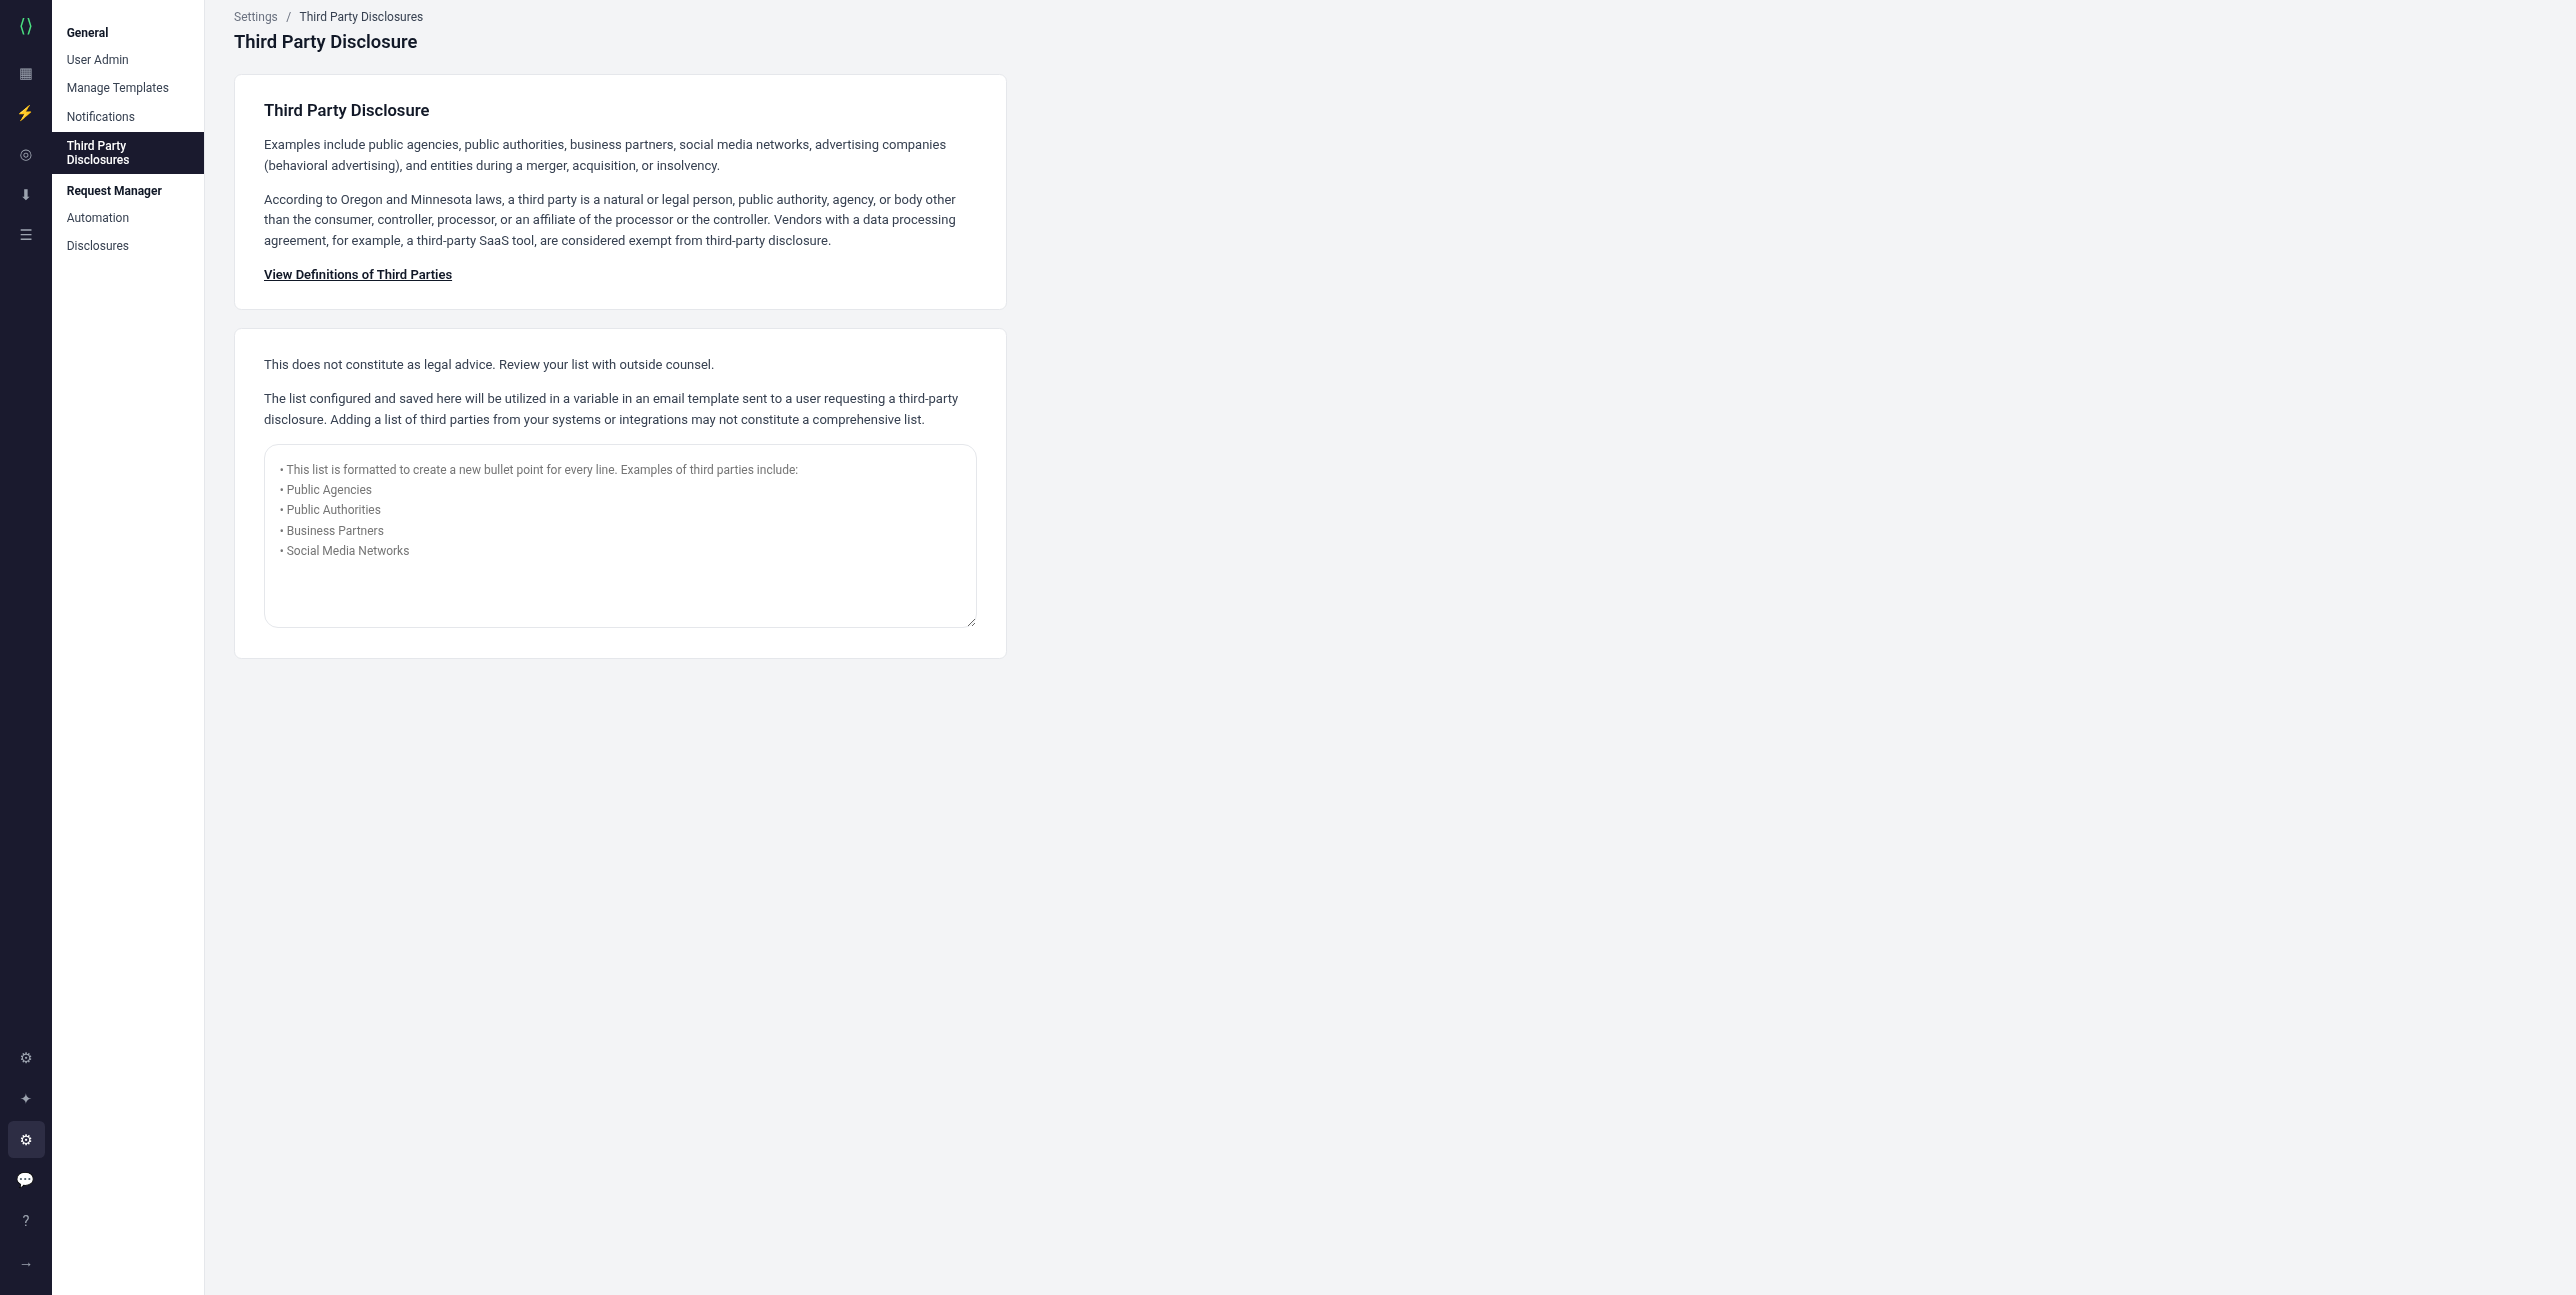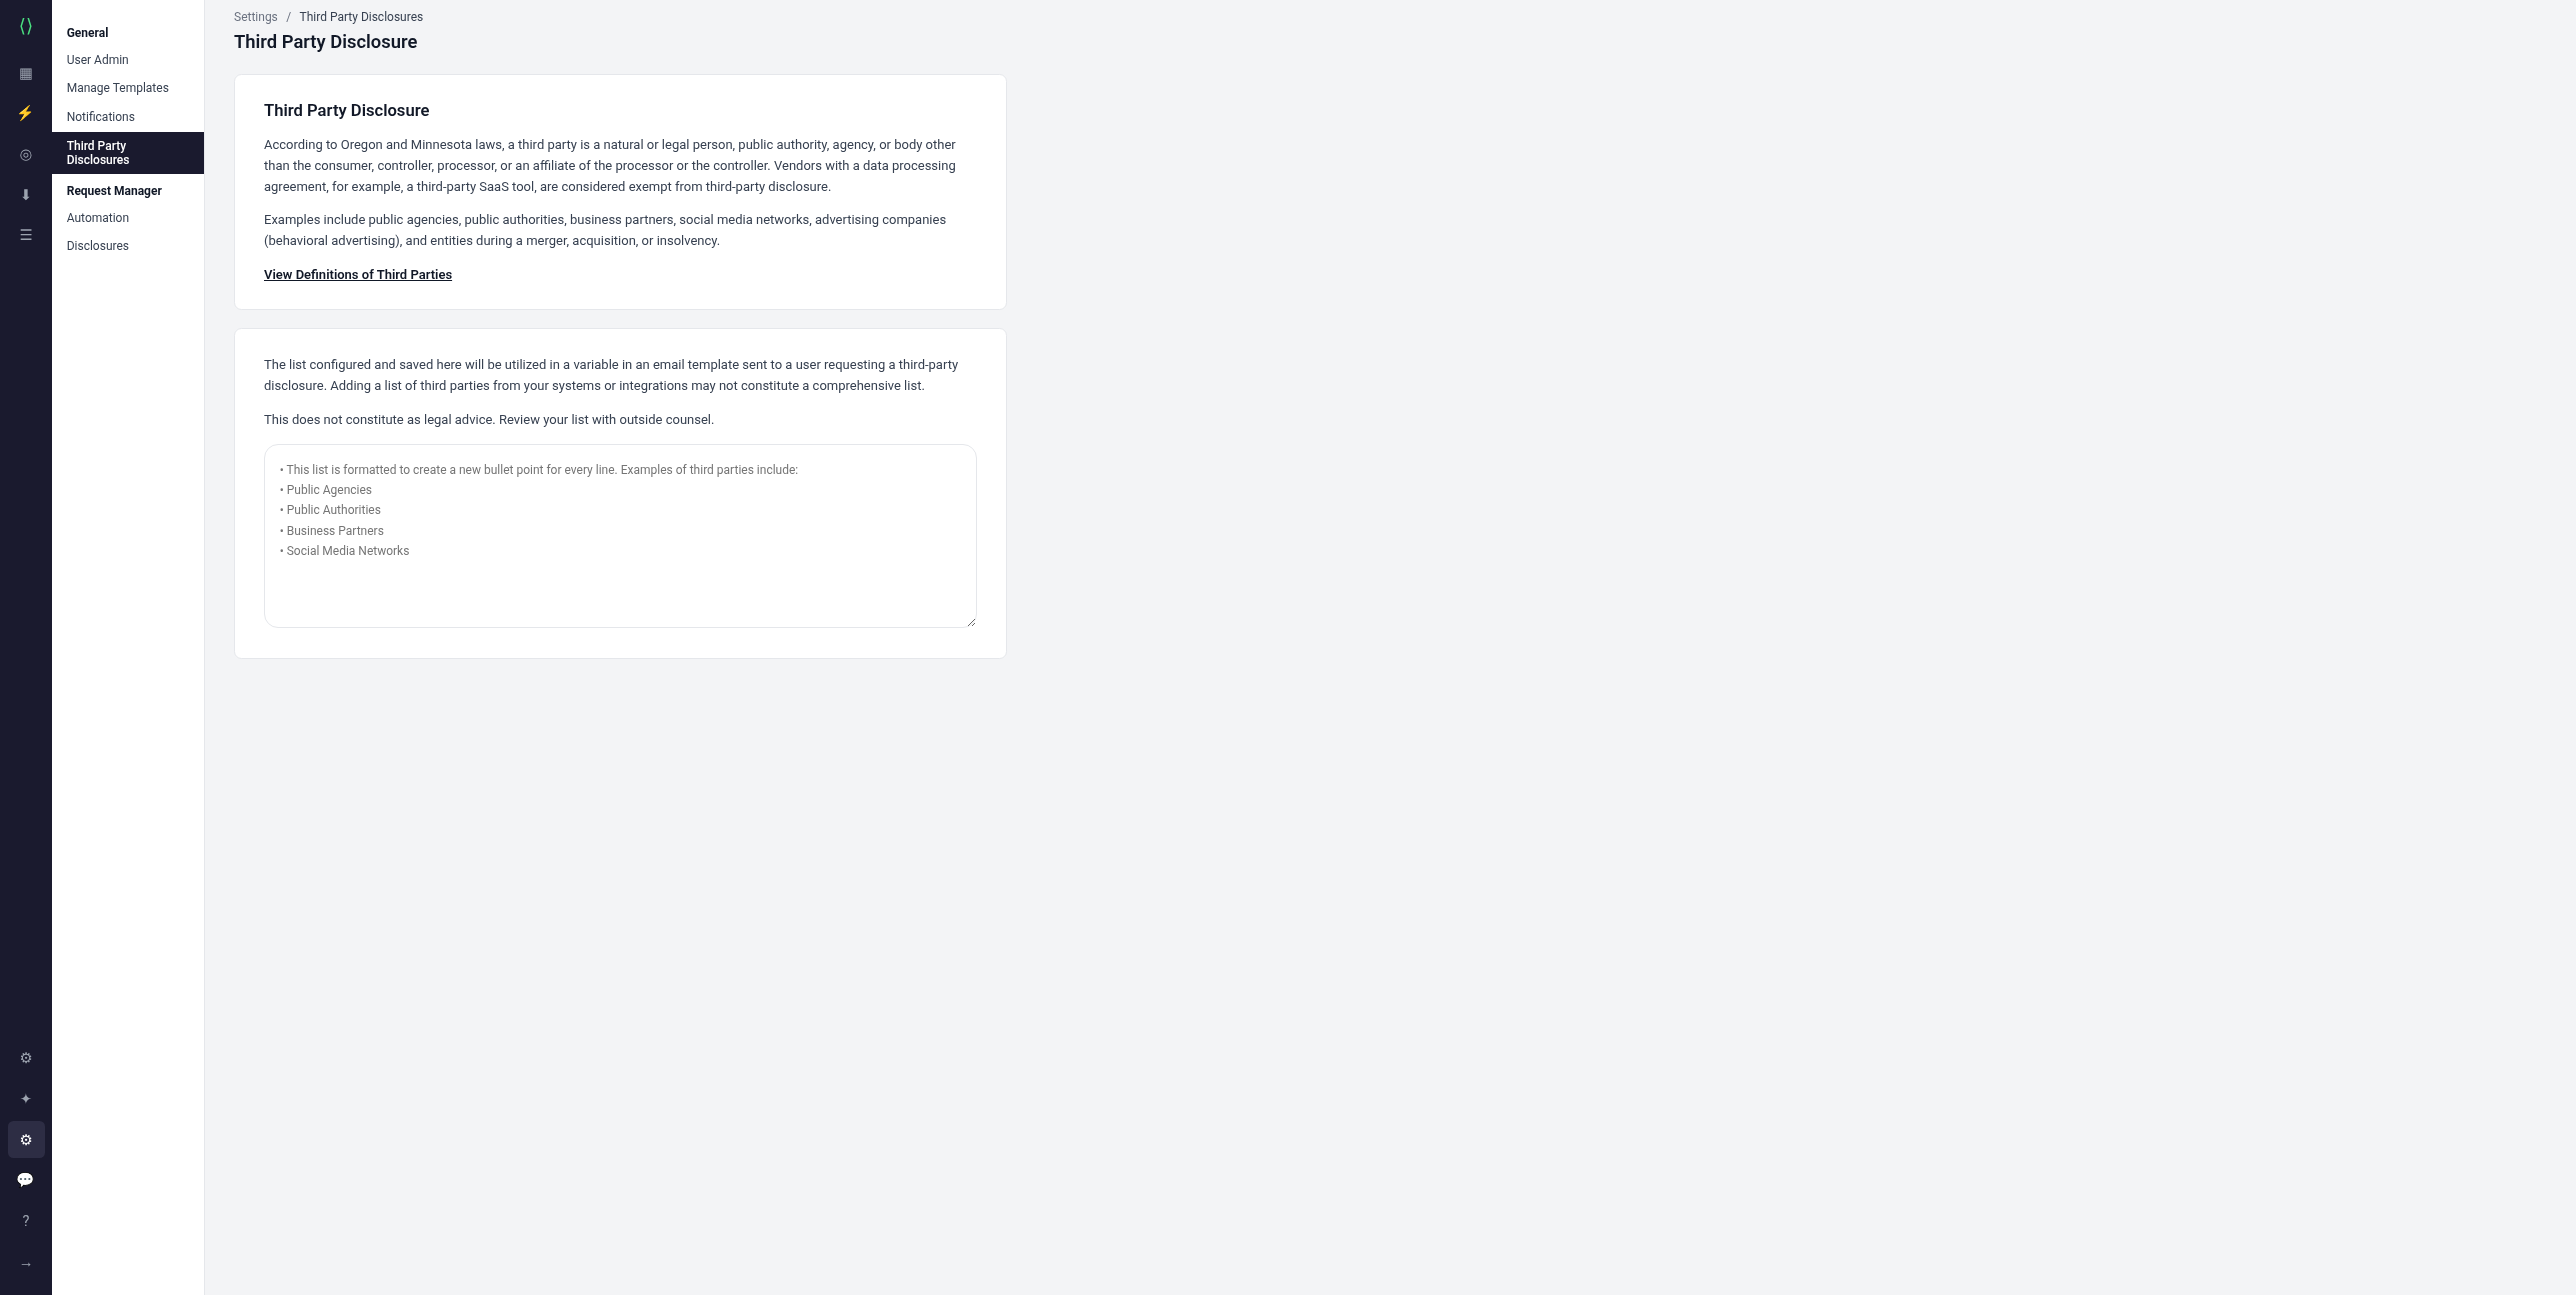--- a/index.html
+++ b/index.html
@@ -169,30 +169,30 @@
   <div class="breadcrumb">
     <span>Settings</span>
     <span class="sep">/</span>
     <span class="current">Third Party Disclosures</span>
   </div>
   <div class="page-title">Third Party Disclosure</div>
 
   <div class="card">
     <div class="card-title">Third Party Disclosure</div>
     <div class="card-body">
+      <p>Examples include public agencies, public authorities, business partners, social media networks, advertising companies (behavioral advertising), and entities during a merger, acquisition, or insolvency.</p>
       <p>According to Oregon and Minnesota laws, a third party is a natural or legal person, public authority, agency, or body other than the consumer, controller, processor, or an affiliate of the processor or the controller. Vendors with a data processing agreement, for example, a third-party SaaS tool, are considered exempt from third-party disclosure.</p>
-      <p>Examples include public agencies, public authorities, business partners, social media networks, advertising companies (behavioral advertising), and entities during a merger, acquisition, or insolvency.</p>
       <a class="view-definitions-link">View Definitions of Third Parties</a>
     </div>
   </div>
 
   <div class="card">
     <div class="card-body">
+      <p>This does not constitute as legal advice. Review your list with outside counsel.</p>
       <p>The list configured and saved here will be utilized in a variable in an email template sent to a user requesting a third-party disclosure. Adding a list of third parties from your systems or integrations may not constitute a comprehensive list.</p>
-      <p>This does not constitute as legal advice. Review your list with outside counsel.</p>
       <textarea class="textarea-placeholder" placeholder="• This list is formatted to create a new bullet point for every line. Examples of third parties include:
 • Public Agencies
 • Public Authorities
 • Business Partners
 • Social Media Networks" style=""></textarea>
     </div>
   </div>
 </div>
 
 

